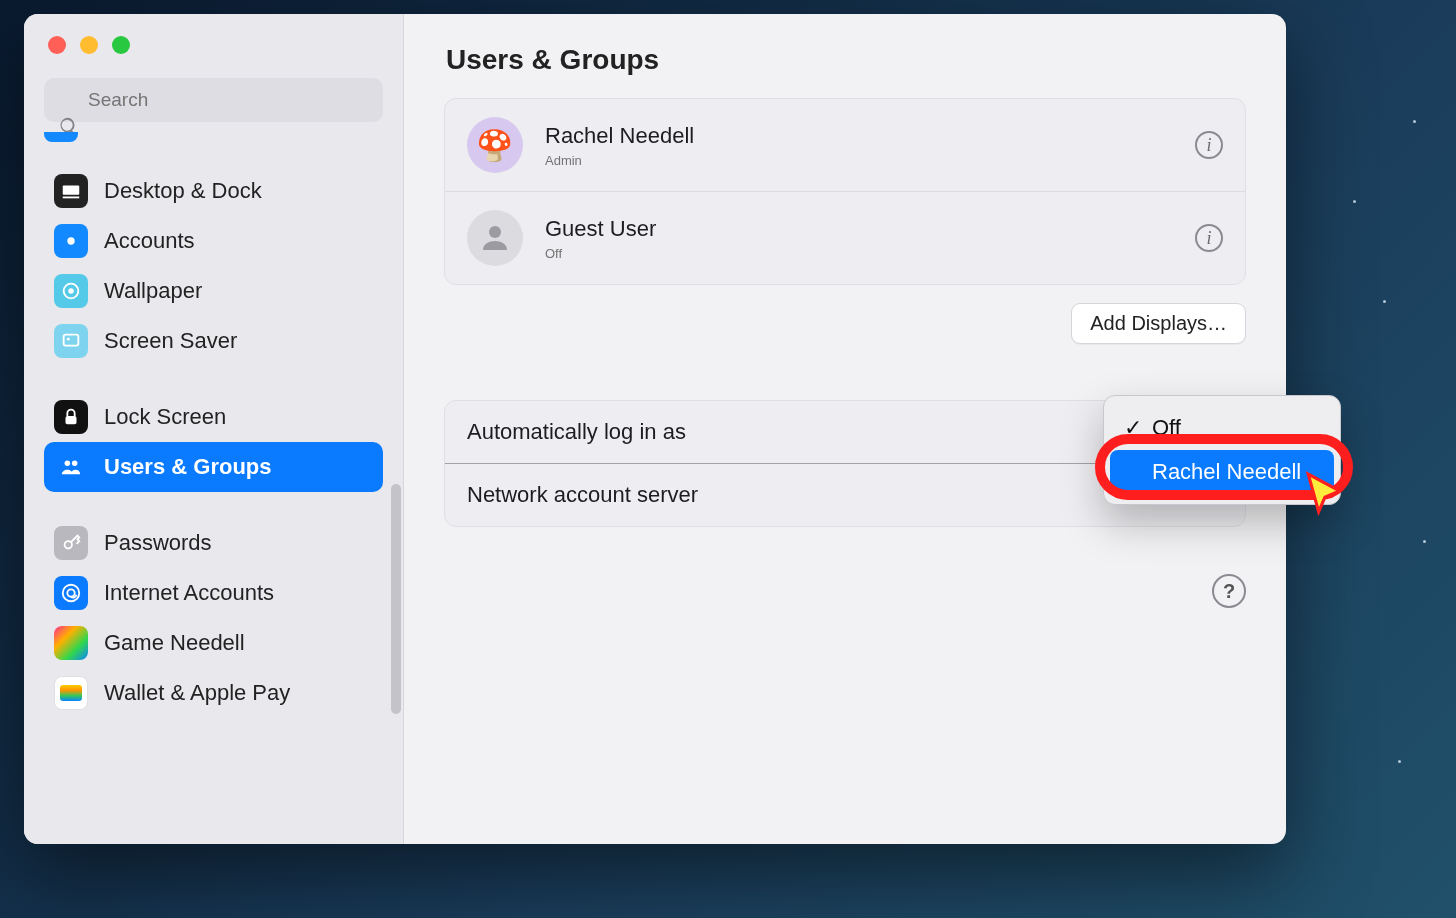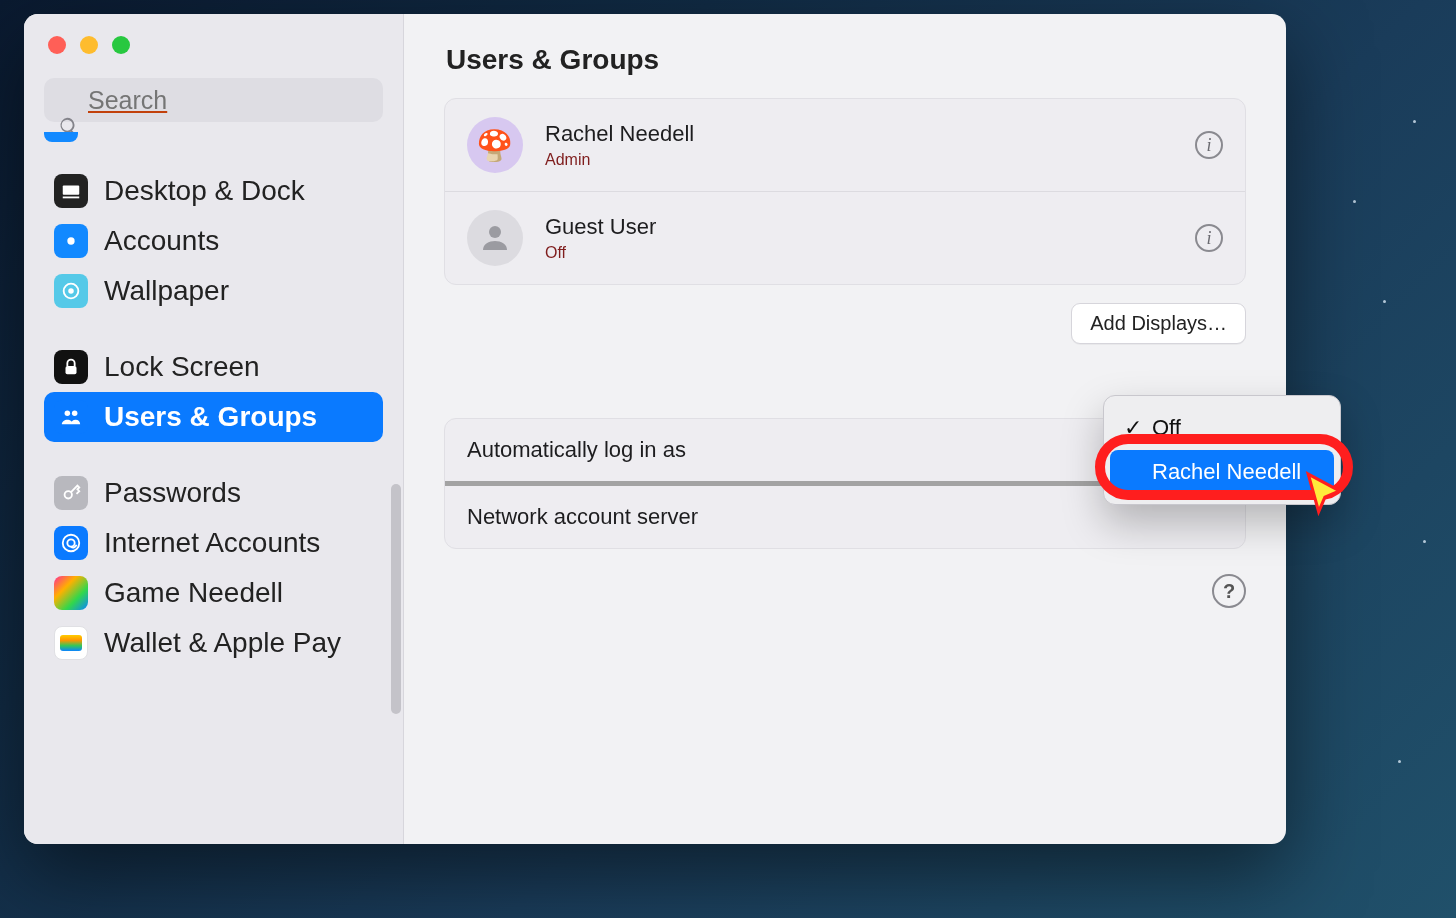--- a/index.html
+++ b/index.html
@@ -43,42 +43,41 @@
 .tl-close{background:#ff5f57}
 .tl-min{background:#febc2e}
 .tl-max{background:#28c840}
 
 .search-wrap{ padding:24px 20px 10px 20px; }
 .search{
   width:100%; height:44px;
   background:#dedde3;
   border:none; border-radius:10px;
   padding:0 14px 0 44px;
-  font-size:25px; color:#c2410c;
+  font-size:19px; color:#000000;
   outline:none;
-  text-decoration:underline;
 }
 .search-ico{
   position:absolute; left:34px; top:102px;
   width:22px;height:22px;color:#83838a;
 }
 
 .list{ padding:4px 20px 0 20px; overflow:hidden; }
 .cut-top{ height:10px; border-bottom: none; margin-bottom: 20px; position: relative; }
 .cut-top::before{
   content:""; position:absolute; left:0; top:-28px;
   width:34px;height:34px;border-radius:8px;background:#1289ff;
 }
 
 .item{
   display:flex;align-items:center;gap:16px;
   height:50px;border-radius:10px;
   padding:0 10px;cursor:pointer;
 }
-.item .lbl{font-size:28px;color:#222;}
+.item .lbl{font-size:22px;color:#222;}
 .item.selected{background:#0a7aff}
 .item.selected .lbl{color:#fff;font-weight:600}
 
 .spacer{height:26px}
 
 .ico{width:34px;height:34px;border-radius:8px;display:flex;align-items:center;justify-content:center;color:#fff;flex:0 0 34px}
 .ico svg{width:22px;height:22px;fill:#fff}
 
 .ico-desktop{background:#222}
 .ico-displays{background:#1289ff}
@@ -101,29 +100,29 @@
 .main{flex:1;padding:24px 40px 24px 40px;position:relative}
 .h1{font-size:28px;font-weight:700;color:#222;margin:6px 0 22px 2px}
 
 .card{background:#eeedf1;border:1px solid #e0dfe4;border-radius:12px}
 .users-card{padding:0}
 .urow{display:flex;align-items:center;gap:22px;padding:18px 22px}
 .urow + .urow{border-top:1px solid #dcdbe0}
 .avatar{width:56px;height:56px;border-radius:50%;background:#d7c8f0;display:flex;align-items:center;justify-content:center;font-size:30px}
 .avatar.guest{background:#dcdbe0}
 .uname{font-size:22px;color:#1d1d1f}
-.usub{font-size:16px;color:#7f1d1d;margin-top:4px}
+.usub{font-size:13px;color:#737373;margin-top:4px}
 .info-btn{margin-left:auto;width:28px;height:28px;border:2px solid #8a8a90;border-radius:50%;display:flex;align-items:center;justify-content:center;color:#6a6a70;font-family:Georgia,serif;font-style:italic;font-size:18px;background:none;cursor:pointer}
 
 .add-row{display:flex;justify-content:flex-end;margin-top:18px}
 .btn{background:#fff;border:1px solid #d6d5db;border-radius:9px;padding:8px 18px;font-size:20px;color:#222;cursor:pointer;box-shadow:0 1px 0 rgba(0,0,0,.04)}
 
-.settings-card{margin-top:74px}
+.settings-card{margin-top:56px}
 .srow{display:flex;align-items:center;justify-content:space-between;padding:18px 22px;font-size:22px;color:#1d1d1f}
-.srow + .srow{border-top:5px solid #a3a3a3}
+.srow + .srow{border-top:1px solid #a3a3a3}
 
 .help{position:absolute;right:40px;top:560px;width:34px;height:34px;border-radius:50%;border:2px solid #8a8a90;background:none;color:#555;font-size:20px;font-weight:700;cursor:pointer}
 
 
 .popup{
   position:absolute;left:1103px;top:395px;
   width:238px;padding:10px 6px;
   background:#eeeef0;border:1px solid #c8c7cd;border-radius:12px;
   box-shadow:0 18px 40px rgba(0,0,0,.25);
   z-index:20;
@@ -187,20 +186,29 @@
         <span class="lbl">Accounts</span>
       </div>
       <div class="item">
         <span class="ico ico-wallpaper">
             <svg viewBox="0 0 24 24">
               <circle cx="12" cy="12" r="8" fill="none" stroke="#fff" stroke-width="2"></circle>
               <circle cx="12" cy="12" r="3"></circle>
             </svg>
           </span>
         <span class="lbl">Wallpaper</span>
+      </div>
+      <div class="item">
+        <span class="ico ico-ssaver">
+            <svg viewBox="0 0 24 24">
+              <rect x="4" y="5" width="16" height="12" rx="2" fill="none" stroke="#fff" stroke-width="2"></rect>
+              <circle cx="9" cy="10" r="1.5"></circle>
+            </svg>
+          </span>
+        <span class="lbl">Screen Saver</span>
       </div>
 
       <div class="spacer"></div>
 
       <div class="item">
         <span class="ico ico-lock">
             <svg viewBox="0 0 24 24">
               <rect x="6" y="11" width="12" height="9" rx="2"></rect>
               <path d="M8 11V8a4 4 0 118 0v3" fill="none" stroke="#fff" stroke-width="2"></path>
             </svg>

